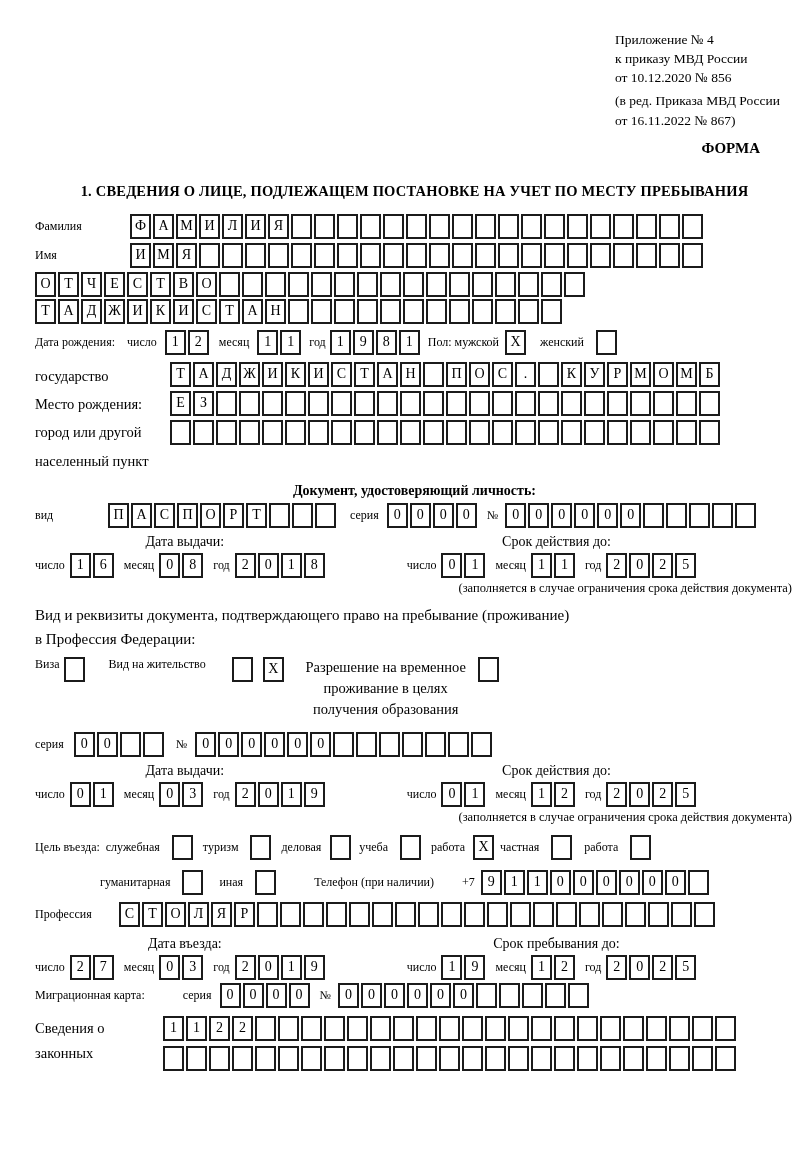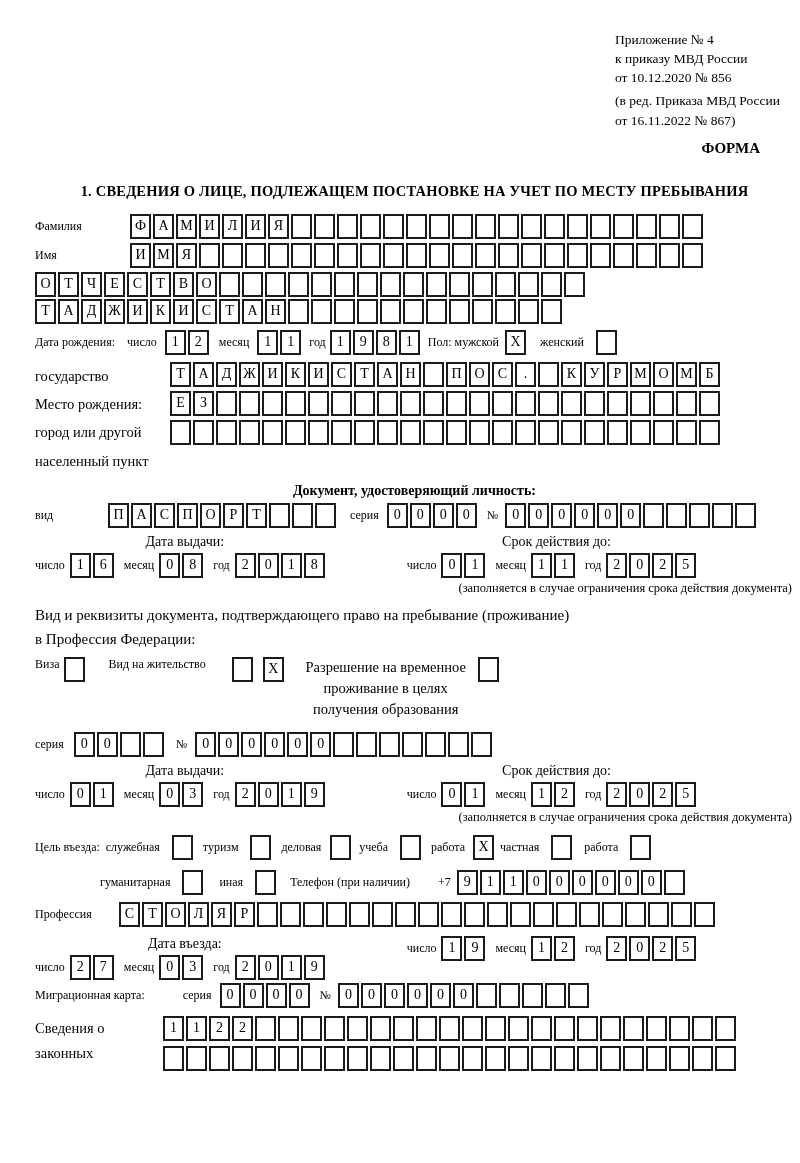--- a/index.html
+++ b/index.html
@@ -486,21 +486,21 @@
     <span class="box cb"></span>
     <span class="lbl" style="margin-left:10px">работа</span>
     <span class="box cb"></span>
   </div>
 
   <div class="purp">
     <span class="lbl" style="margin-left:65px">гуманитарная</span>
     <span class="box cb"></span>
     <span class="lbl" style="margin-left:14px">иная</span>
     <span class="box cb"></span>
-    <span class="lbl" style="margin-left:12px">Телефон (при наличии)</span>
+    <span class="lbl" style="margin-left:36px">Телефон (при наличии)</span>
     <span class="lbl" style="margin-left:22px;margin-right:6px">+7</span>
     <span class="boxes">
         <span class="box">9</span>
         <span class="box">1</span>
         <span class="box">1</span>
         <span class="box">0</span>
         <span class="box">0</span>
         <span class="box">0</span>
         <span class="box">0</span>
         <span class="box">0</span>
@@ -558,20 +558,21 @@
         <span class="lbl">год</span>
         <span class="boxes">
             <span class="box">2</span>
             <span class="box">0</span>
             <span class="box">1</span>
             <span class="box">9</span>
           </span>
       </div>
     </div>
     <div class="dp" style="margin-left:72px">
+      <div class="dhdr">Срок пребывания до:</div>
       <div class="dgrp">
         <span class="lbl">число</span>
         <span class="boxes">
             <span class="box">1</span>
             <span class="box">9</span>
           </span>
         <span class="lbl">месяц</span>
         <span class="boxes">
             <span class="box">1</span>
             <span class="box">2</span>

